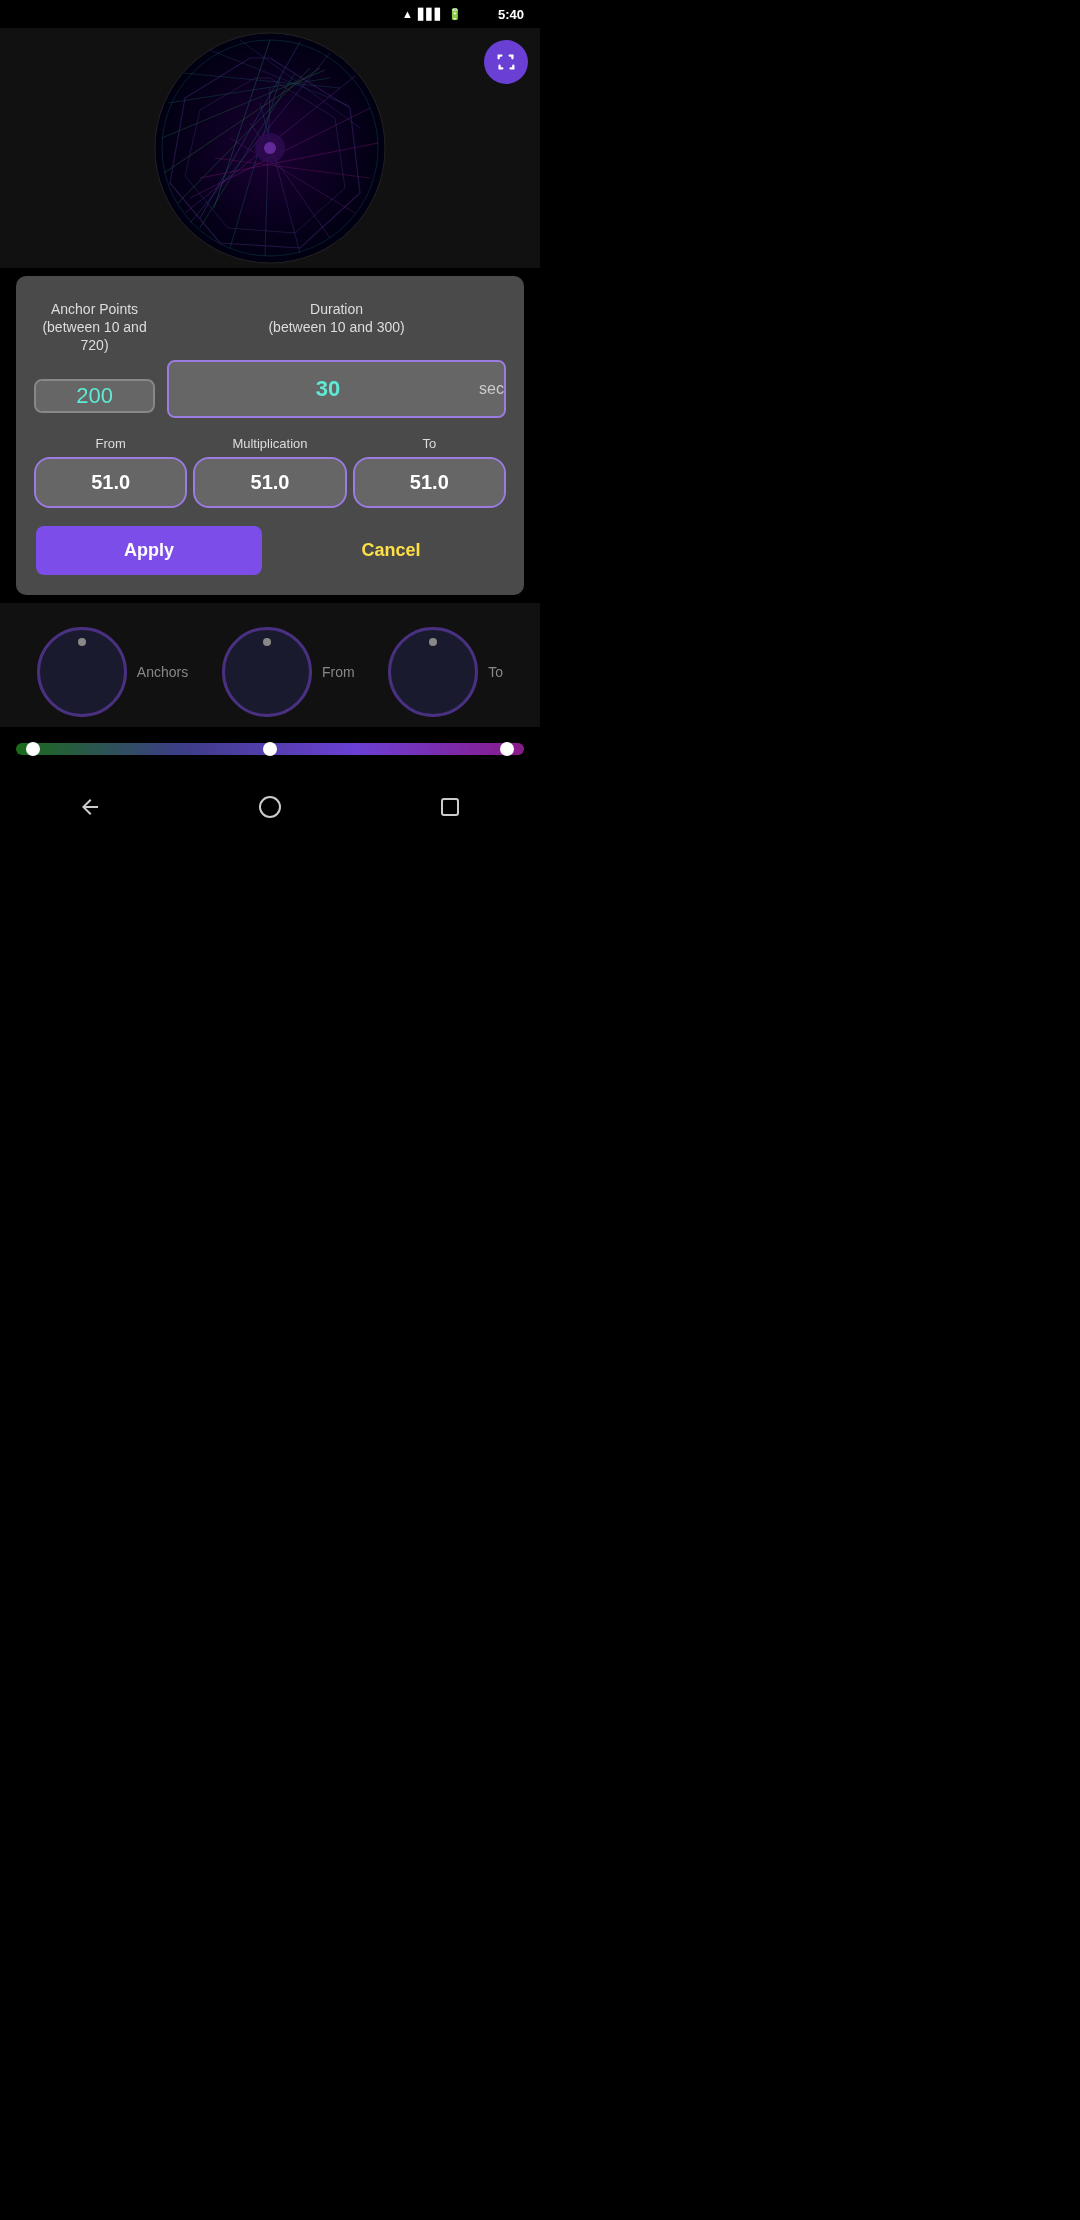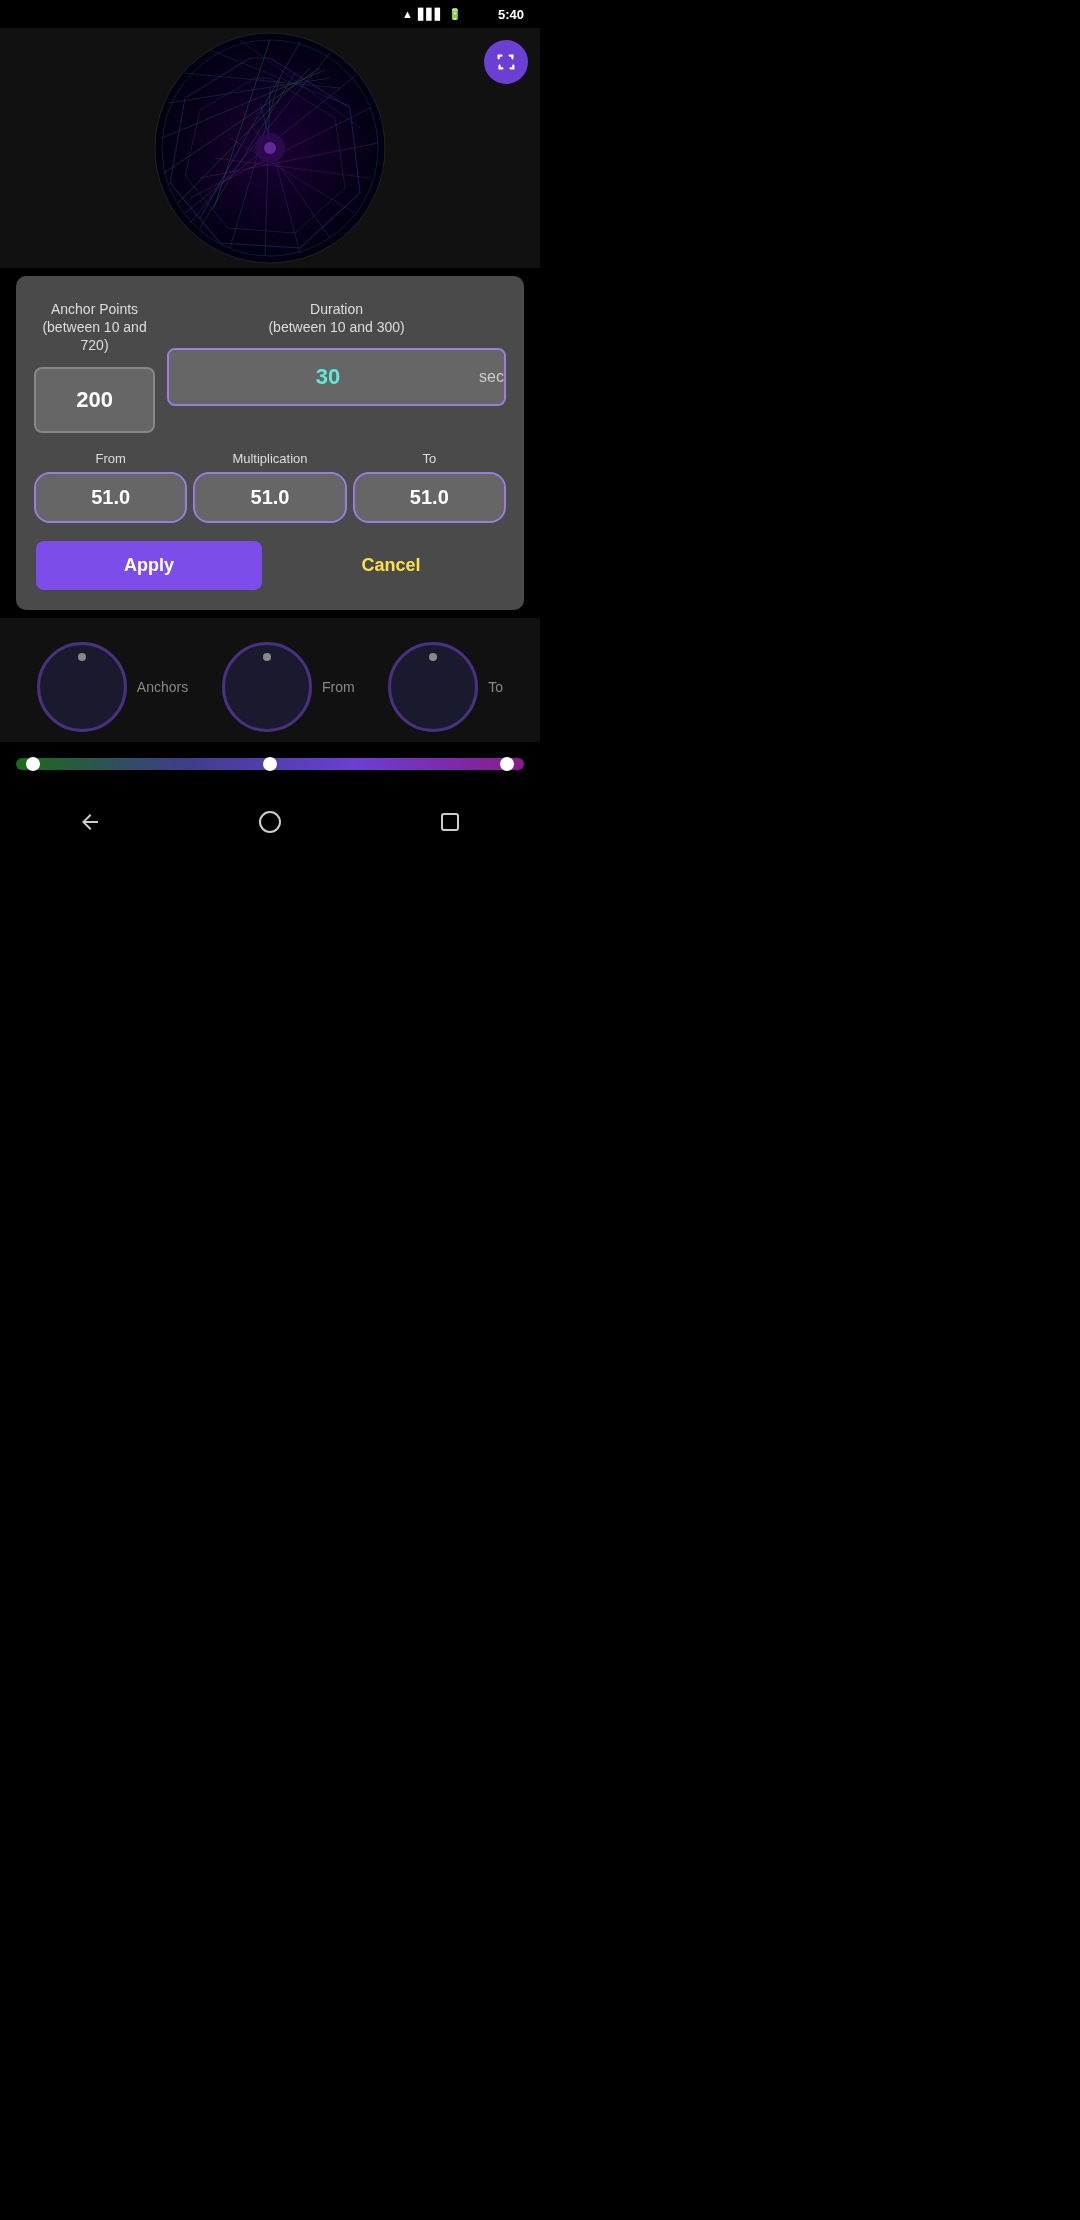--- a/index.html
+++ b/index.html
@@ -88,40 +88,40 @@
       display: flex;
       gap: 16px;
       margin-bottom: 20px;
     }
 
     .dialog-col {
       flex: 1;
       display: flex;
       flex-direction: column;
       align-items: center;
-      gap: 14px;
+      gap: 26px;
     }
 
     .dialog-label {
       color: #ddd;
       font-size: 14px;
       text-align: center;
       line-height: 1.3;
     }
 
     .dialog-input {
       background: #666;
       border: none;
       border-radius: 6px;
-      color: #ffffff;
+      color: #5eead4;
       font-size: 22px;
-      font-weight: bold;
+      font-weight: normal;
       text-align: center;
       width: 100%;
-      padding: 18px 8px;
+      padding: 2px 8px;
       outline: 2px solid #888;
     }
 
     .dialog-input-with-unit {
       display: flex;
       align-items: center;
       background: #666;
       border-radius: 6px;
       outline: 2px solid #9b7de0;
       overflow: hidden;

